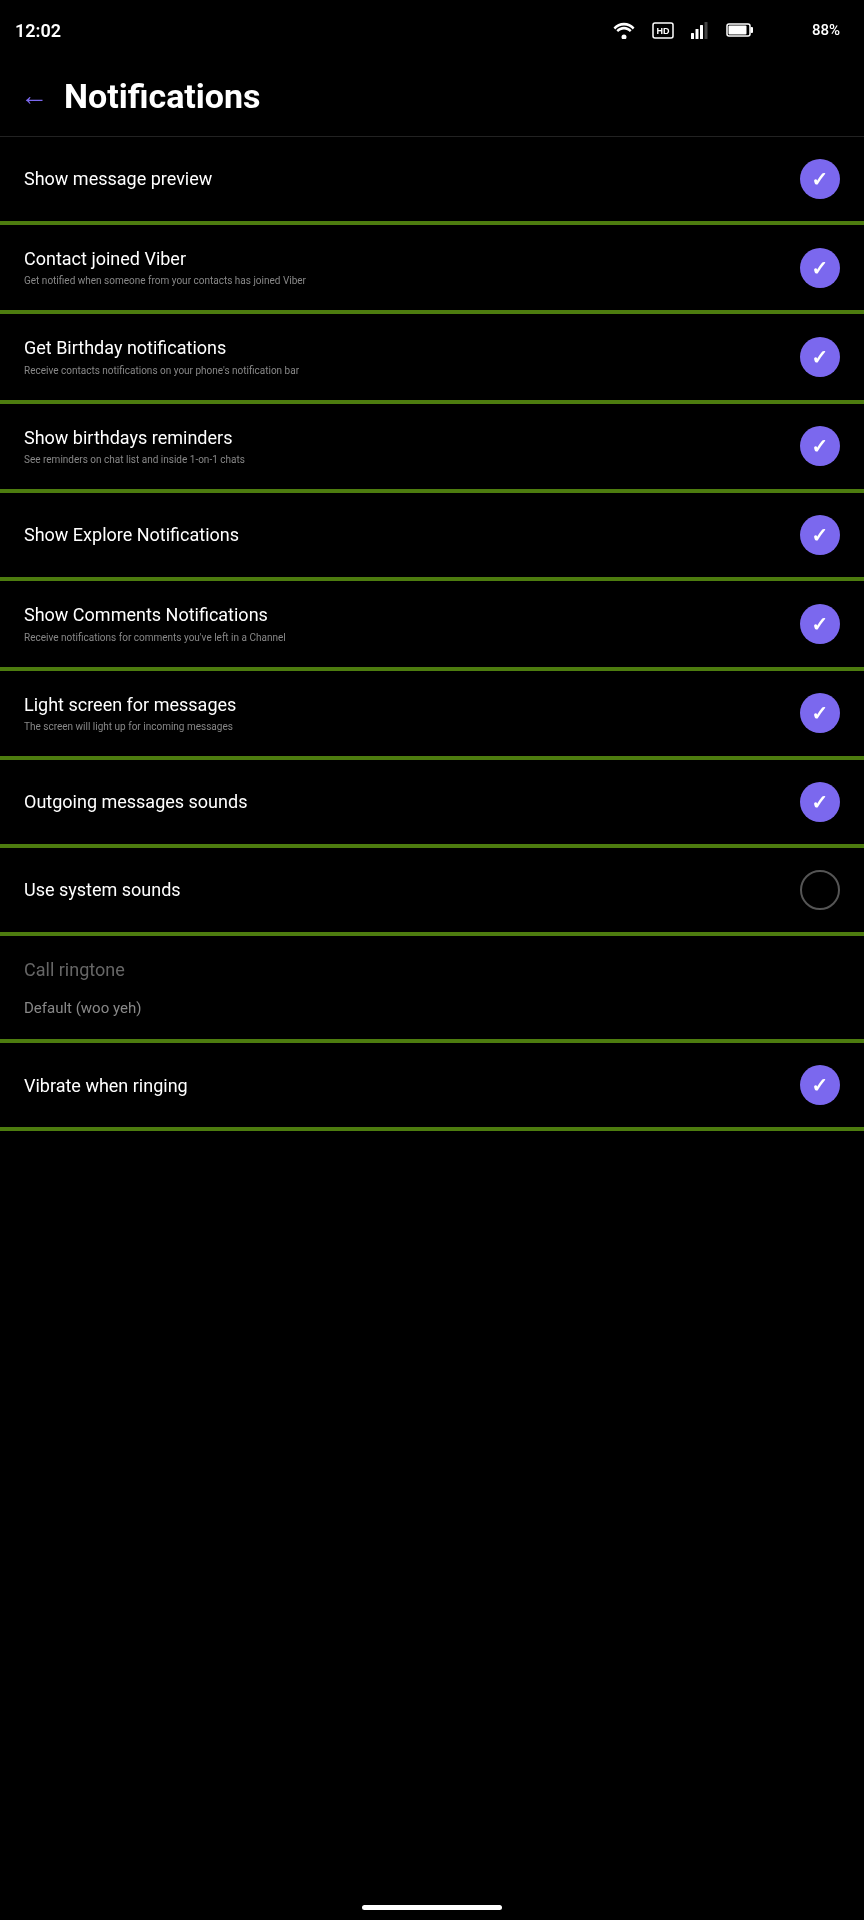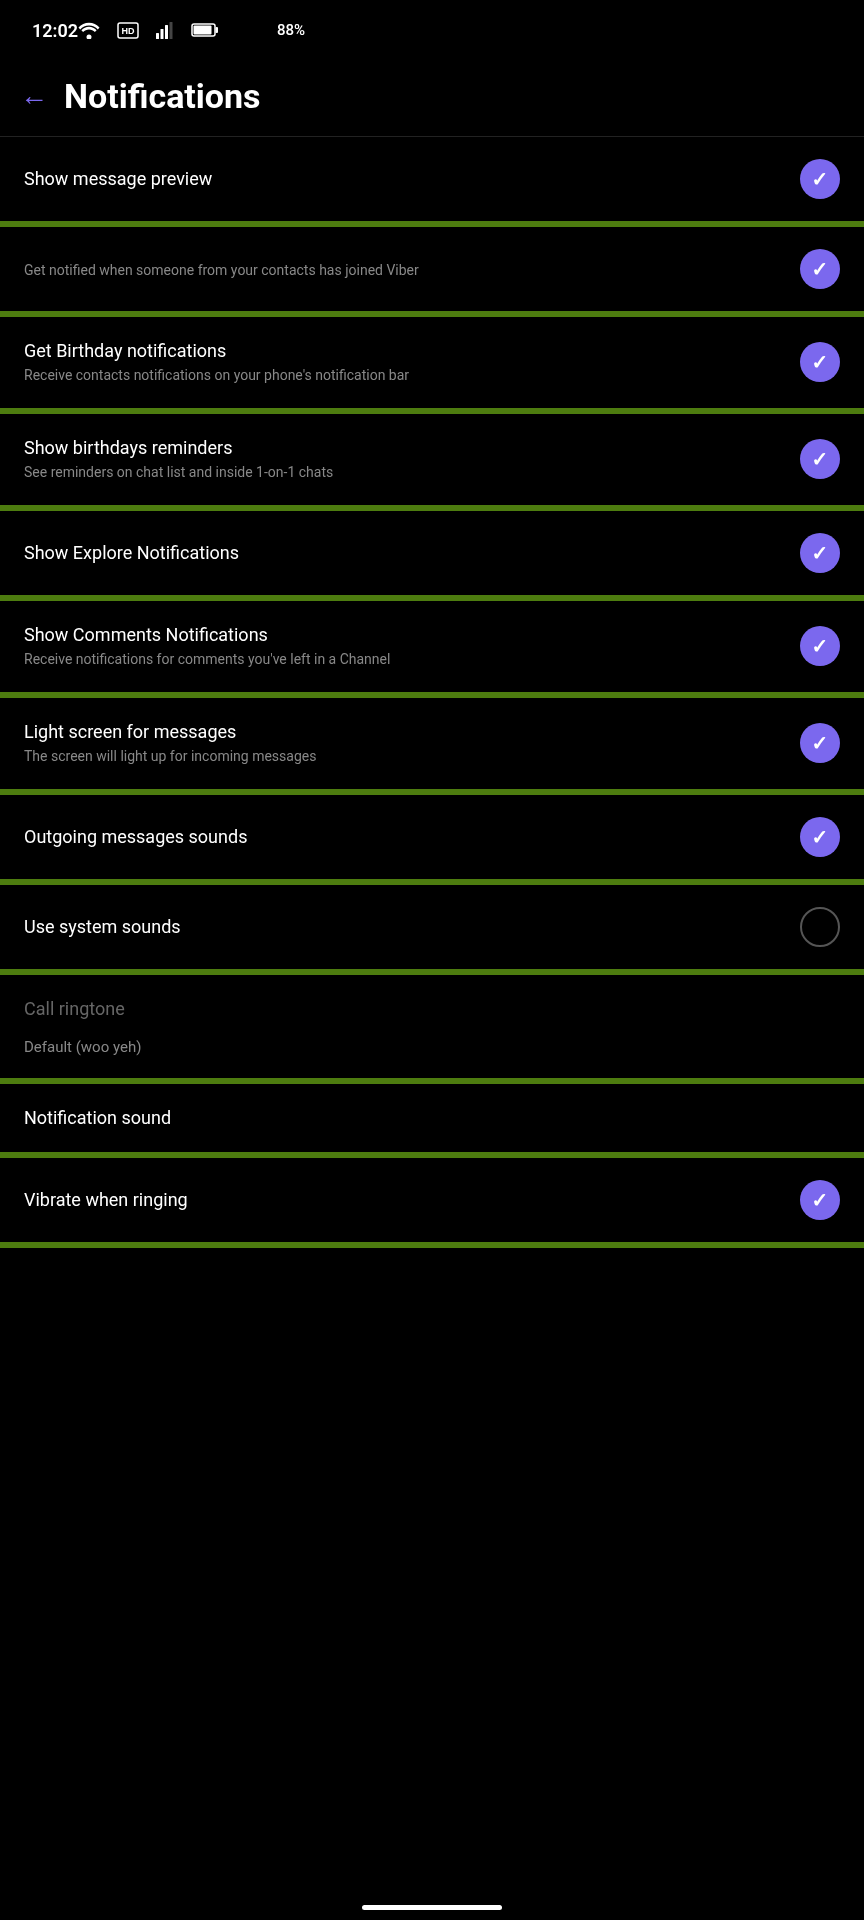--- a/index.html
+++ b/index.html
@@ -13,22 +13,23 @@
       background-color: #000000;
       color: #ffffff;
       font-family: -apple-system, BlinkMacSystemFont, 'Segoe UI', Roboto, sans-serif;
       width: 864px;
       min-height: 1920px;
       position: relative;
     }
 
     .status-bar {
       display: flex;
-      align-items: center;
-      padding: 14px 24px 10px 32px;
+      justify-content: space-between;
+      align-items: center;
+      padding: 14px 24px 10px 15px;
       height: 56px;
     }
 
     .status-time {
       font-size: 18px;
       font-weight: 600;
       color: #ffffff;
     }
 
     .status-icons {
@@ -72,42 +73,42 @@
 
     .settings-list {
       list-style: none;
     }
 
     .settings-item {
       display: flex;
       justify-content: space-between;
       align-items: center;
       padding: 22px 24px;
-      border-bottom: 6px solid #4d7c0f;
+      border-bottom: 4px solid #4d7c0f;
       cursor: pointer;
     }
 
     .item-content {
       flex: 1;
       padding-right: 16px;
     }
 
     .item-title {
       font-size: 18px;
       font-weight: 400;
       color: #ffffff;
       line-height: 1.3;
     }
 
     .item-title.disabled {
       color: #666666;
     }
 
     .item-subtitle {
-      font-size: 14px;
+      font-size: 10px;
       color: #888888;
       margin-top: 4px;
       line-height: 1.4;
     }
 
     .item-value {
       font-size: 15px;
       color: #888888;
       margin-top: 18px;
     }
@@ -188,20 +189,21 @@
 <li class="settings-item">
       <div class="item-content">
         <div class="item-title">Show message preview</div>
       </div>
       <div class="toggle-circle checked">
         <span class="checkmark">✓</span>
       </div>
     </li>
     <li class="settings-item">
       <div class="item-content">
+        <div class="item-title">Contact joined Viber</div>
         <div class="item-subtitle">Get notified when someone from your contacts has joined Viber</div>
       </div>
       <div class="toggle-circle checked">
         <span class="checkmark">✓</span>
       </div>
     </li>
     <li class="settings-item">
       <div class="item-content">
         <div class="item-title">Get Birthday notifications</div>
         <div class="item-subtitle">Receive contacts notifications on your phone's notification bar</div>
@@ -260,25 +262,20 @@
       <div class="toggle-circle unchecked"></div>
     </li>
     <li class="settings-item">
       <div class="item-content">
         <div class="item-title disabled">Call ringtone</div>
         <div class="item-value">Default (woo yeh)</div>
       </div>
     </li>
     <li class="settings-item">
       <div class="item-content">
-        <div class="item-title">Notification sound</div>
-      </div>
-    </li>
-    <li class="settings-item">
-      <div class="item-content">
         <div class="item-title">Vibrate when ringing</div>
       </div>
       <div class="toggle-circle checked">
         <span class="checkmark">✓</span>
       </div>
     </li>
   </ul>
 
 <div class="bottom-bar"></div>
 

